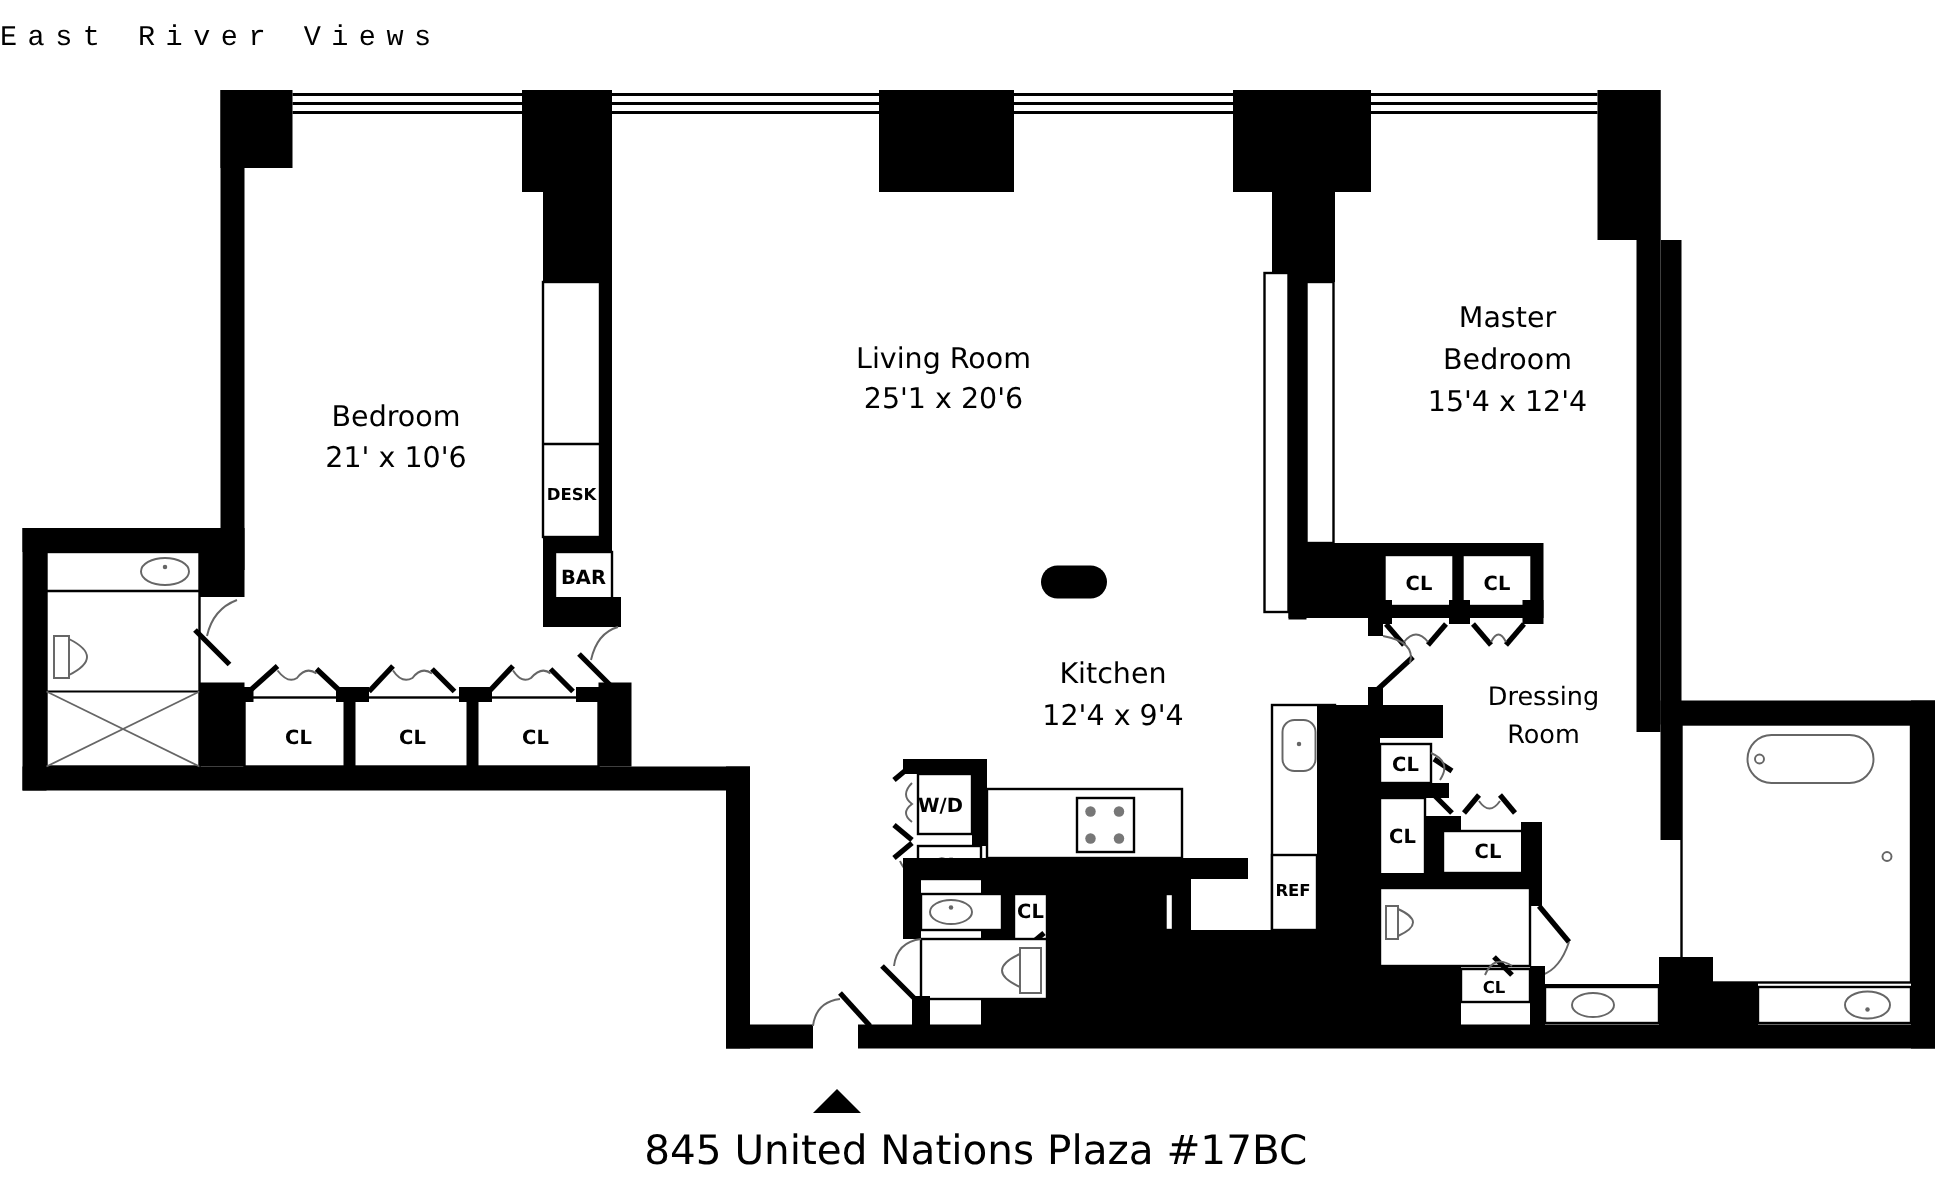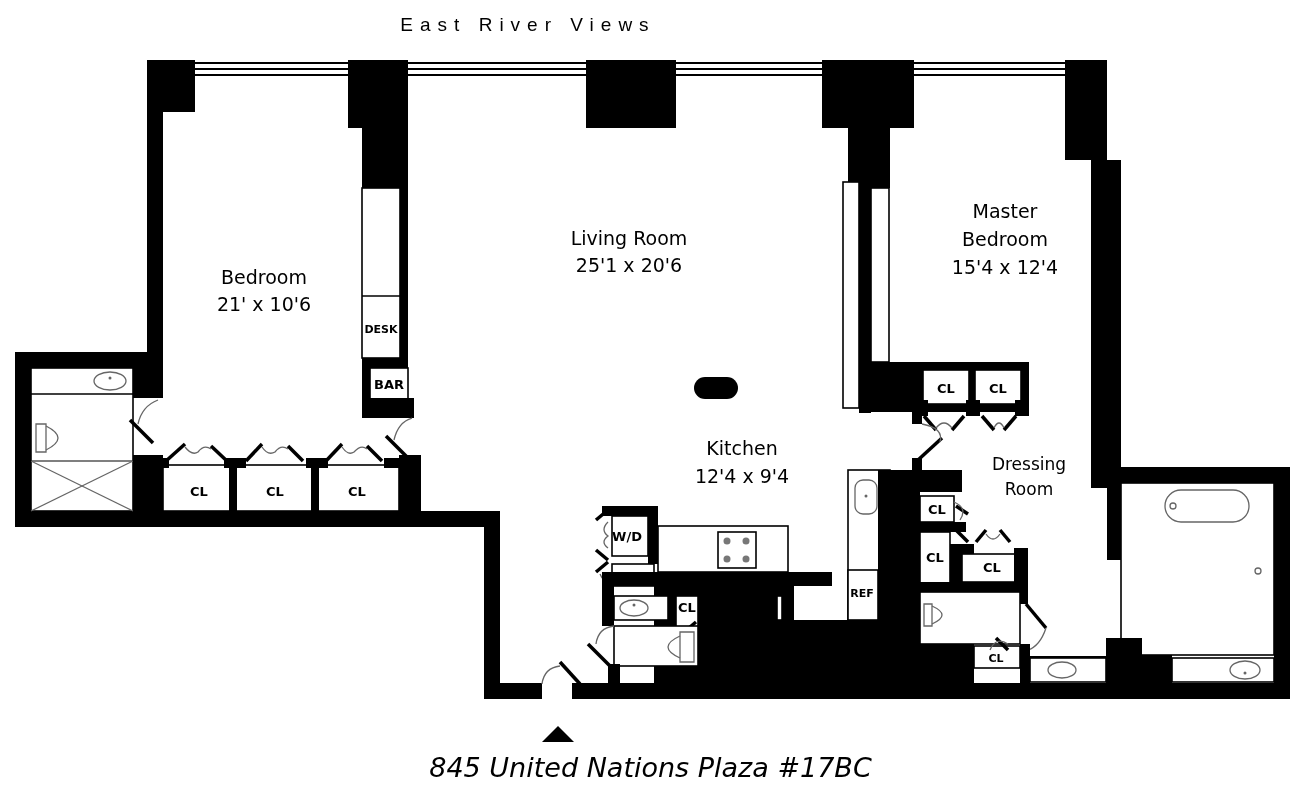--- a/index.html
+++ b/index.html
@@ -6,22 +6,22 @@
   body{width:1301px;height:800px;position:relative;overflow:hidden;font-family:"DejaVu Sans","Liberation Sans",sans-serif;}
   svg{position:absolute;left:0;top:0;}
   .wall{fill:#000;}
   .fix{fill:#fff;stroke:#000;stroke-width:1.6;}
   .arc{fill:none;stroke:#666;stroke-width:1.3;}
   .door{stroke:#000;stroke-width:3.5;stroke-linecap:butt;}
   .lbl{font-family:"DejaVu Sans",sans-serif;fill:#000;text-anchor:middle;}
   .room{font-size:19px;}
   .small{font-size:13px;font-weight:bold;}
   .tiny{font-size:11px;font-weight:bold;}
-  .title-top{position:absolute;left:0;width:1056px;top:14px;text-align:center;font-size:19px;letter-spacing:7px;color:#000;font-family:Liberation Sans, sans-serif;}
-  .title-bottom{position:absolute;left:0;width:1301px;top:752px;text-align:center;font-size:27px;color:#000;font-family:"DejaVu Sans",sans-serif;font-style:italic;}
+  .title-top{position:absolute;left:0;width:1056px;top:14px;text-align:left;font-size:19px;letter-spacing:7px;color:#000;font-family:Liberation Mono, monospace;}
+  .title-bottom{position:absolute;left:0;width:1301px;top:752px;text-align:center;font-size:27px;color:#000;font-family:"DejaVu Sans",sans-serif;}
   .entry{position:absolute;left:542px;top:726px;width:0;height:0;border-left:16px solid transparent;border-right:16px solid transparent;border-bottom:16px solid #000;}
 </style>
 </head>
 <body>
 
 <div class="title-top">East River Views</div>
 
 <svg width="1301" height="800" viewBox="0 0 1301 800">
 
   <g>

